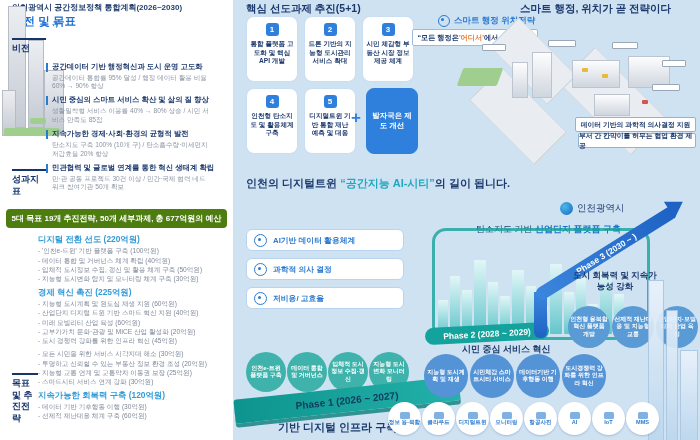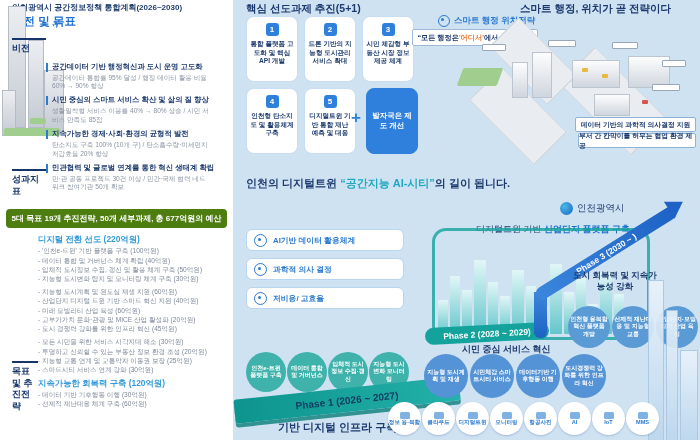--- a/index.html
+++ b/index.html
@@ -151,20 +151,21 @@
         <div class="goal-group">
           <div class="goal-title">디지털 전환 선도 (220억원)</div>
           <ul class="goal-items">
             <li>'인천e-트윈' 기반 플랫폼 구축 (100억원)</li>
             <li>데이터 통합 및 거버넌스 체계 확립 (40억원)</li>
             <li>입체적 도시정보 수집, 갱신 및 활용 체계 구축 (50억원)</li>
             <li>지능형 도시변화 탐지 및 모니터링 체계 구축 (30억원)</li>
           </ul>
         </div>
         <div class="goal-group">
+          <div class="goal-title">경제 혁신 촉진 (225억원)</div>
           <ul class="goal-items">
             <li>지능형 도시계획 및 원도심 재생 지원 (60억원)</li>
             <li>산업단지 디지털 트윈 기반 스마트 혁신 지원 (40억원)</li>
             <li>미래 모빌리티 산업 육성 (60억원)</li>
             <li>고부가가치 문화·관광 및 MICE 산업 활성화 (20억원)</li>
             <li>도시 경쟁력 강화를 위한 인프라 혁신 (45억원)</li>
           </ul>
         </div>
         <div class="goal-group">
           <ul class="goal-items">
@@ -261,21 +262,21 @@
   <div class="pill" style="top:287px;">
     <span class="pill-icon"></span>
     <span class="pill-label">저비용/ 고효율</span>
   </div>
 
   <div class="brand">
     <span class="incheon-logo"></span>
     <span class="brand-name">인천광역시</span>
   </div>
   <div class="platform-line">
-    <span>디지털트윈 기반 </span><span class="hl">산업단지 플랫폼 구축</span>
+    <span>탄소지도 기반 </span><span class="hl">산업단지 플랫폼 구축</span>
   </div>
 
   <div class="p2-frame"></div>
   <div class="mcity">
     <div style="width:10px;height:34px;"></div>
       <div style="width:10px;height:58px;"></div>
     <div style="width:10px;height:44px;"></div>
       <div style="width:12px;height:74px;"></div>
     <div style="width:10px;height:52px;"></div>
       <div style="width:10px;height:38px;"></div>

